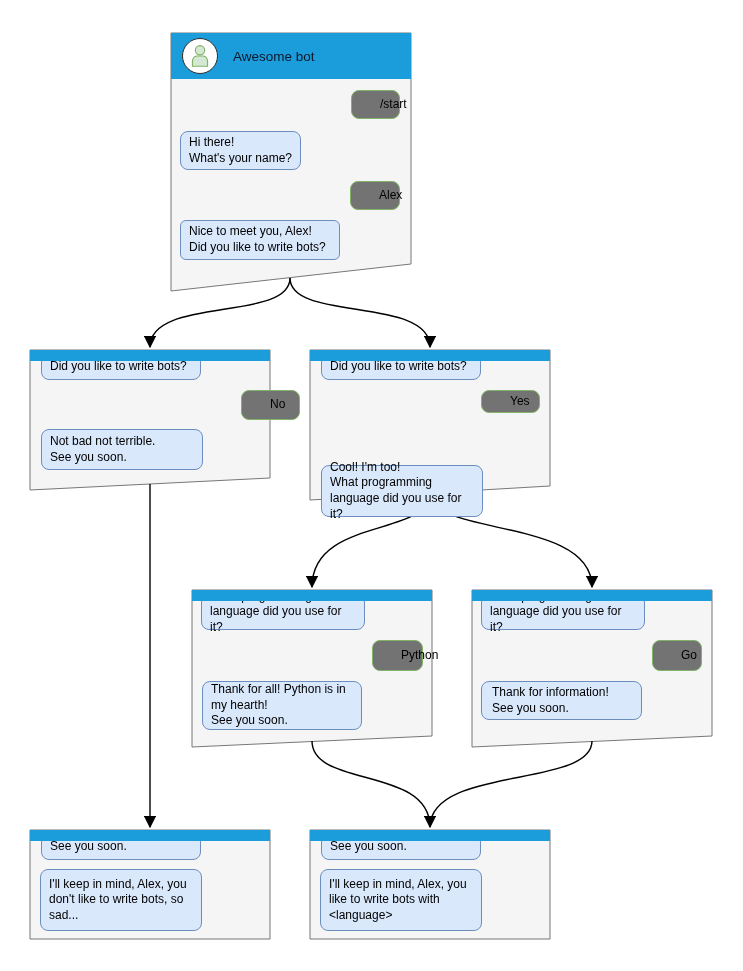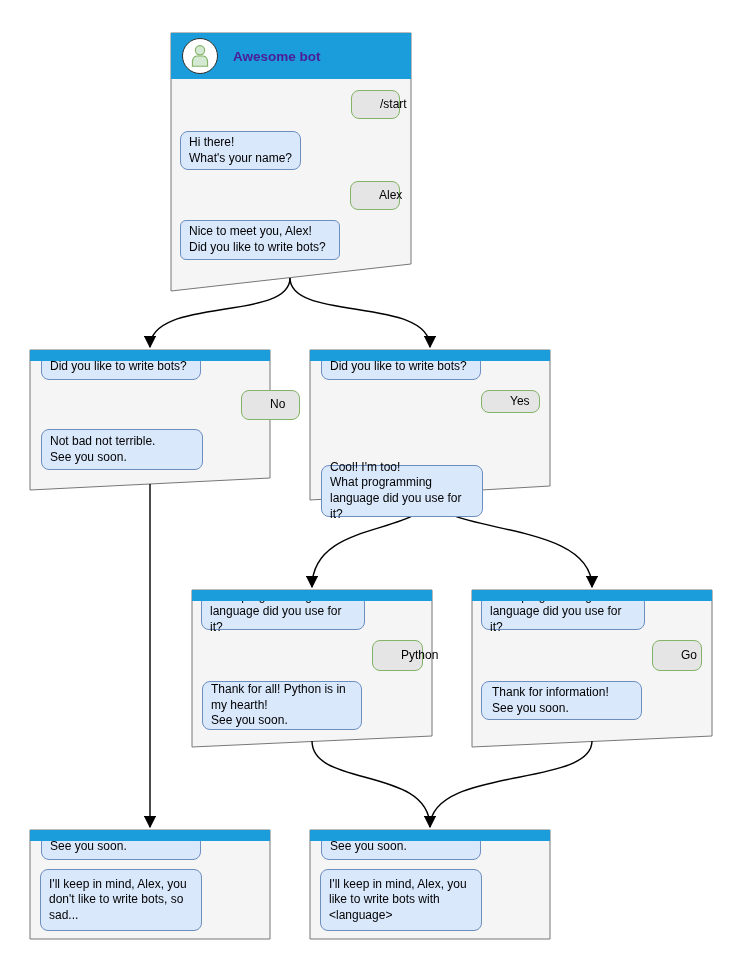--- a/index.html
+++ b/index.html
@@ -1,26 +1,26 @@
 <!DOCTYPE html>
 <html><head>
 <meta charset="utf-8">
 <style>
   html,body{margin:0;padding:0;background:#ffffff;}
   .canvas{position:relative;width:743px;height:971px;font-family:"Liberation Sans",sans-serif;overflow:hidden;}
   svg.layer{position:absolute;left:0;top:0;z-index:0;}
   .bubble{position:absolute;box-sizing:border-box;border-radius:8px;font-size:12px;line-height:1.3;
           display:flex;align-items:center;padding:2px 8px;white-space:pre-line;color:#000;z-index:1;}
   .bubble.bot{background:#DAE8FC;border:1px solid #6C8EBF;}
-  .bubble.user{background:#e5e5e5;border:1px solid #82B366;padding-left:28px;}
+  .bubble.user{background:#737373;border:1px solid #82B366;padding-left:28px;}
   .strip{position:absolute;background:#1C9DDB;z-index:2;box-sizing:border-box;}
   .titlebar{display:flex;align-items:center;}
   .avatar{width:36px;height:36px;border-radius:50%;background:#ffffff;border:1.5px solid #2b2b2b;
           display:flex;align-items:center;justify-content:center;box-sizing:border-box;margin-left:11px;flex:0 0 auto;}
-  .title{color:#4c1d95;font-weight:bold;font-size:13.5px;margin-left:15px;}
+  .title{color:#0f172a;font-weight:normal;font-size:13.5px;margin-left:15px;}
 </style>
 </head>
 <body>
 
 <div class="canvas">
 
   <svg class="layer" width="743" height="971" viewBox="0 0 743 971">
     <defs>
       <marker id="arrowhead" viewBox="0 0 10 10" refX="9" refY="5" markerWidth="9" markerHeight="9" orient="auto">
         <path d="M0,0 L10,5 L0,10 Z" fill="#000"></path>

